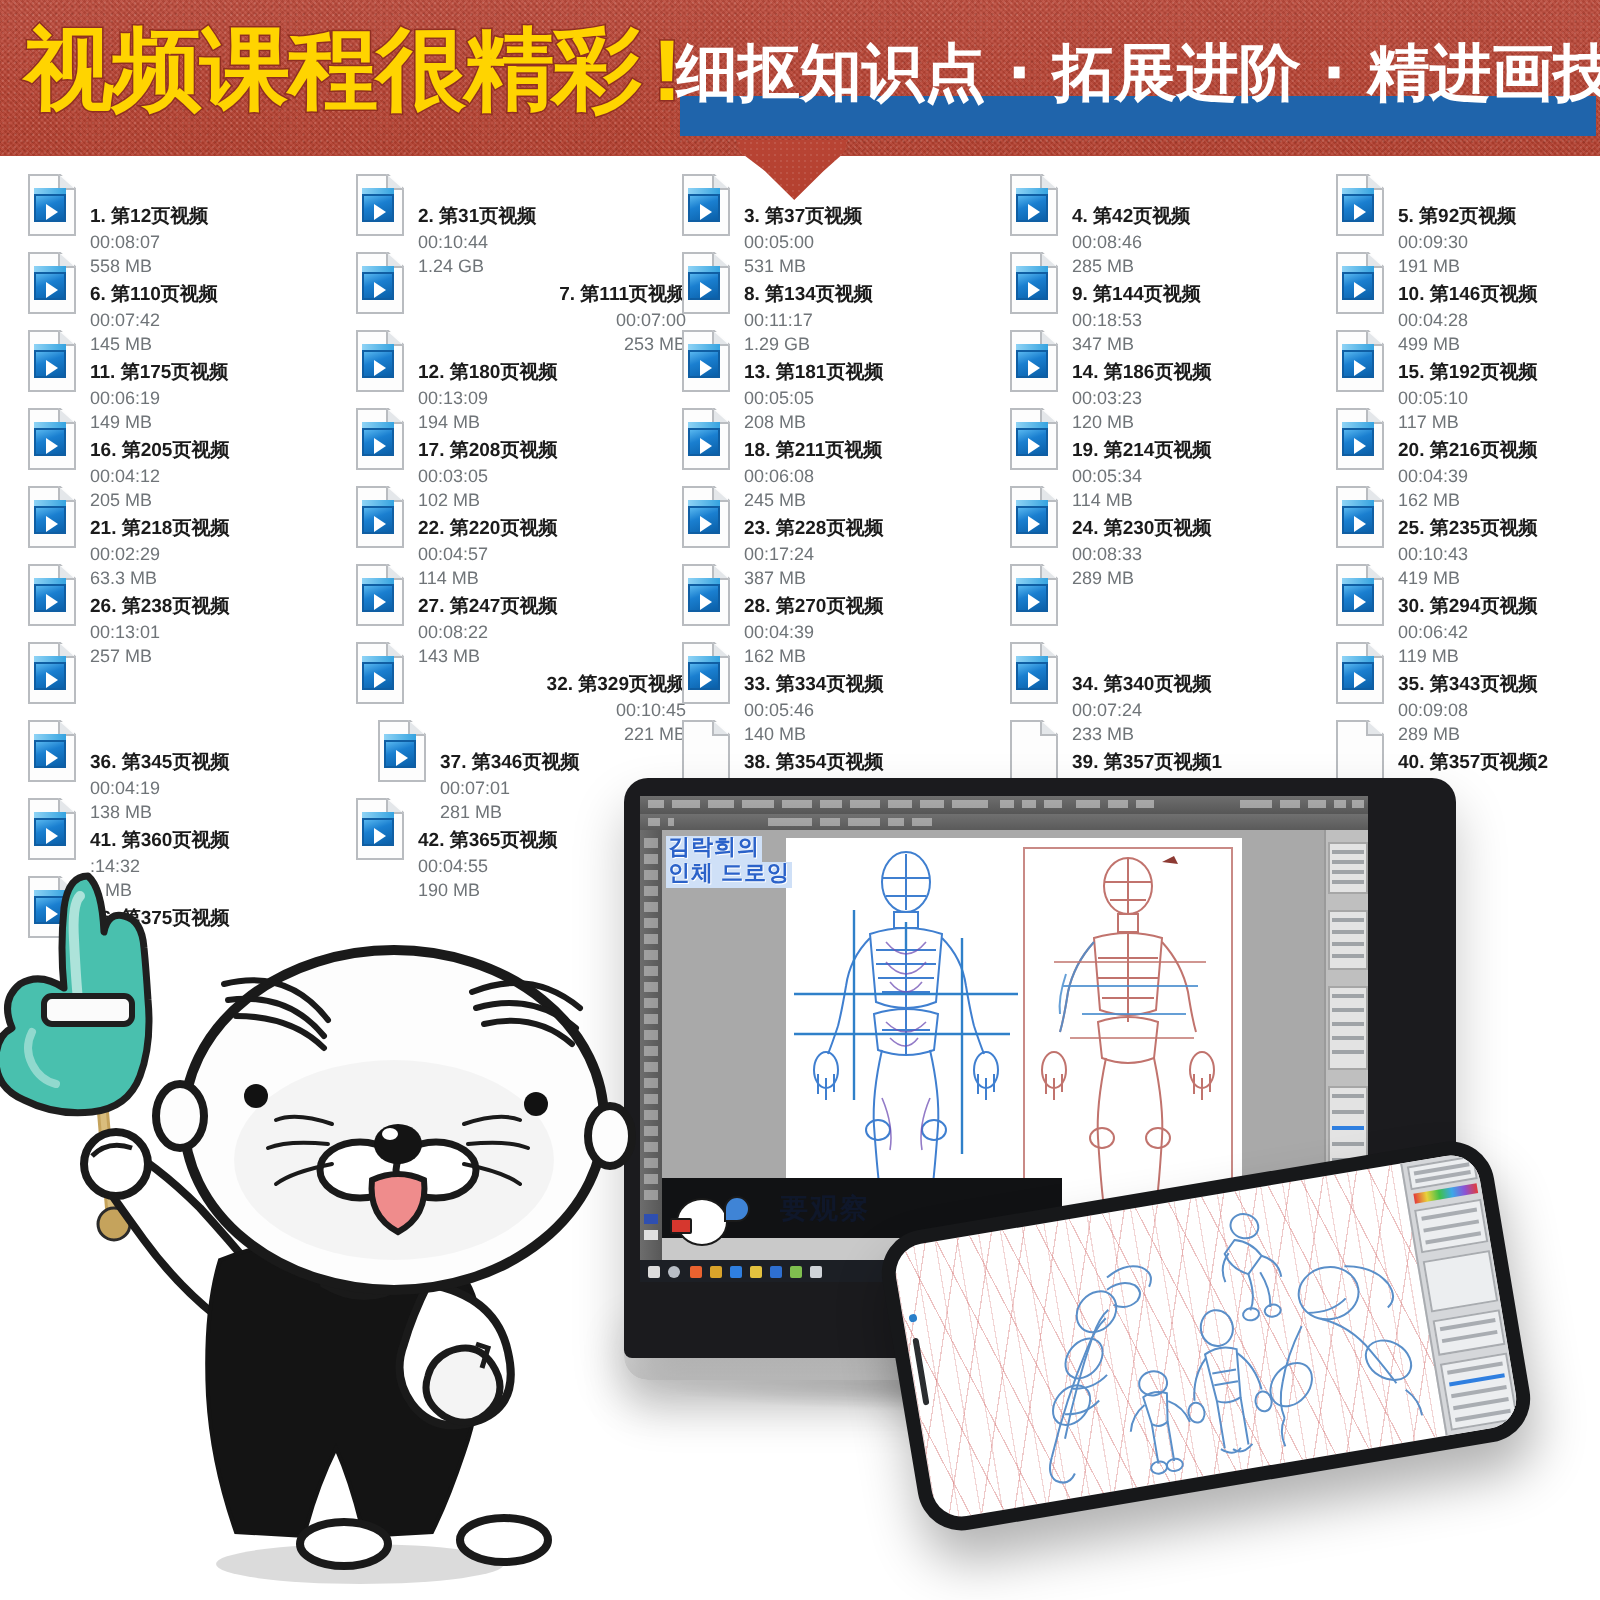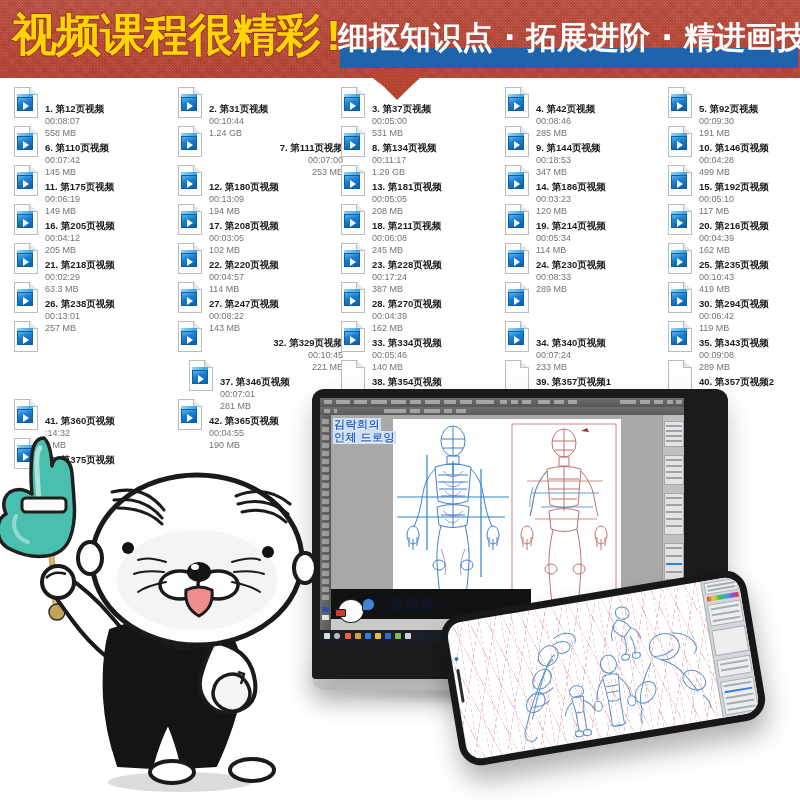--- a/index.html
+++ b/index.html
@@ -700,20 +700,33 @@
         <div class="file-icon">
           <div class="pg"></div>
           <div class="pg-fold"></div>
           <div class="pg-strip"></div>
           <div class="pg-media"></div>
         </div>
         <div class="file-text">
           <div class="f-title">35. 第343页视频</div>
           <div class="f-dur">00:09:08</div>
           <div class="f-size">289 MB</div>
+        </div>
+      </div>
+      <div class="file-item" style="left: 14px; top: 273px;">
+        <div class="file-icon">
+          <div class="pg"></div>
+          <div class="pg-fold"></div>
+          <div class="pg-strip"></div>
+          <div class="pg-media"></div>
+        </div>
+        <div class="file-text">
+          <div class="f-title">36. 第345页视频</div>
+          <div class="f-dur">00:04:19</div>
+          <div class="f-size">138 MB</div>
         </div>
       </div>
       <div class="file-item" style="left: 189px; top: 273px; text-decoration: underline;">
         <div class="file-icon">
           <div class="pg"></div>
           <div class="pg-fold"></div>
           <div class="pg-strip"></div>
           <div class="pg-media"></div>
         </div>
         <div class="file-text">

